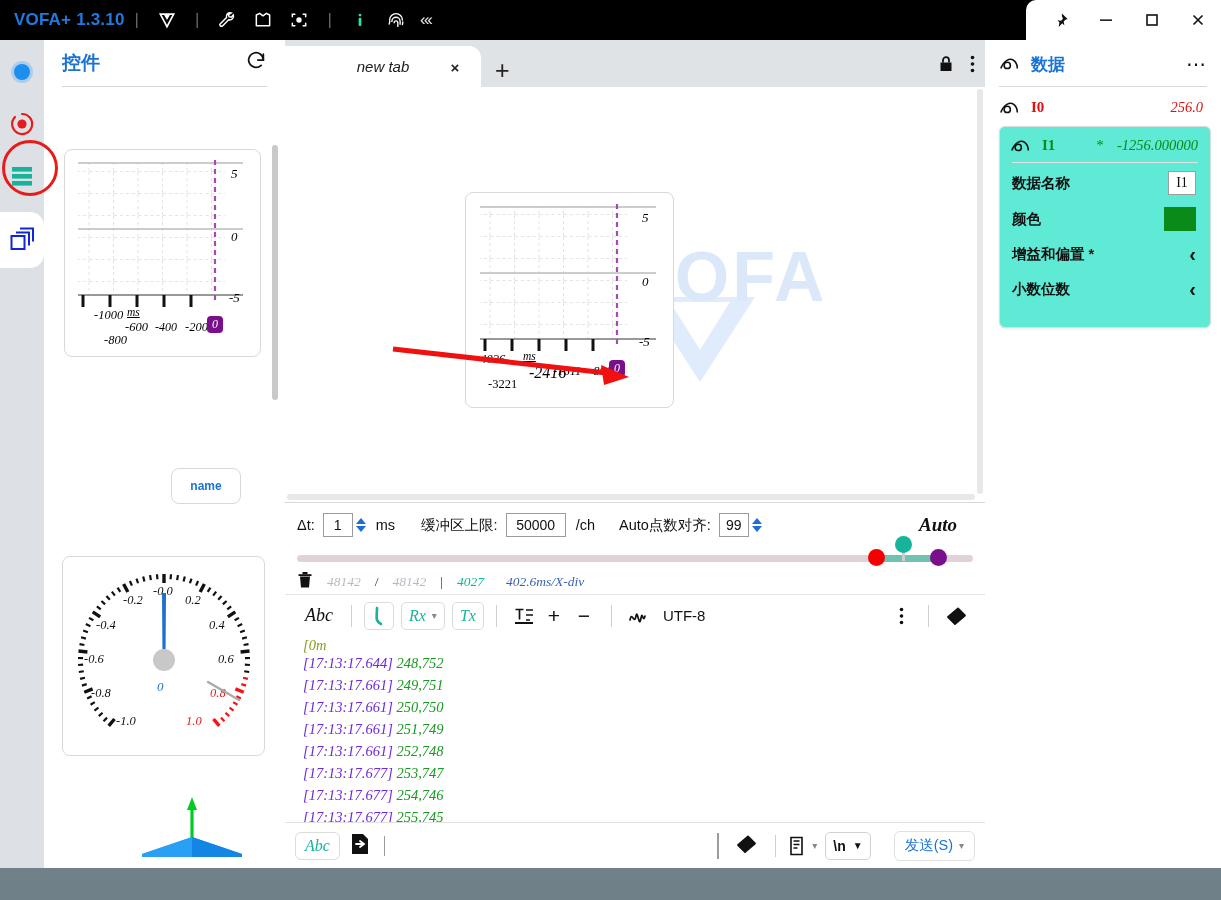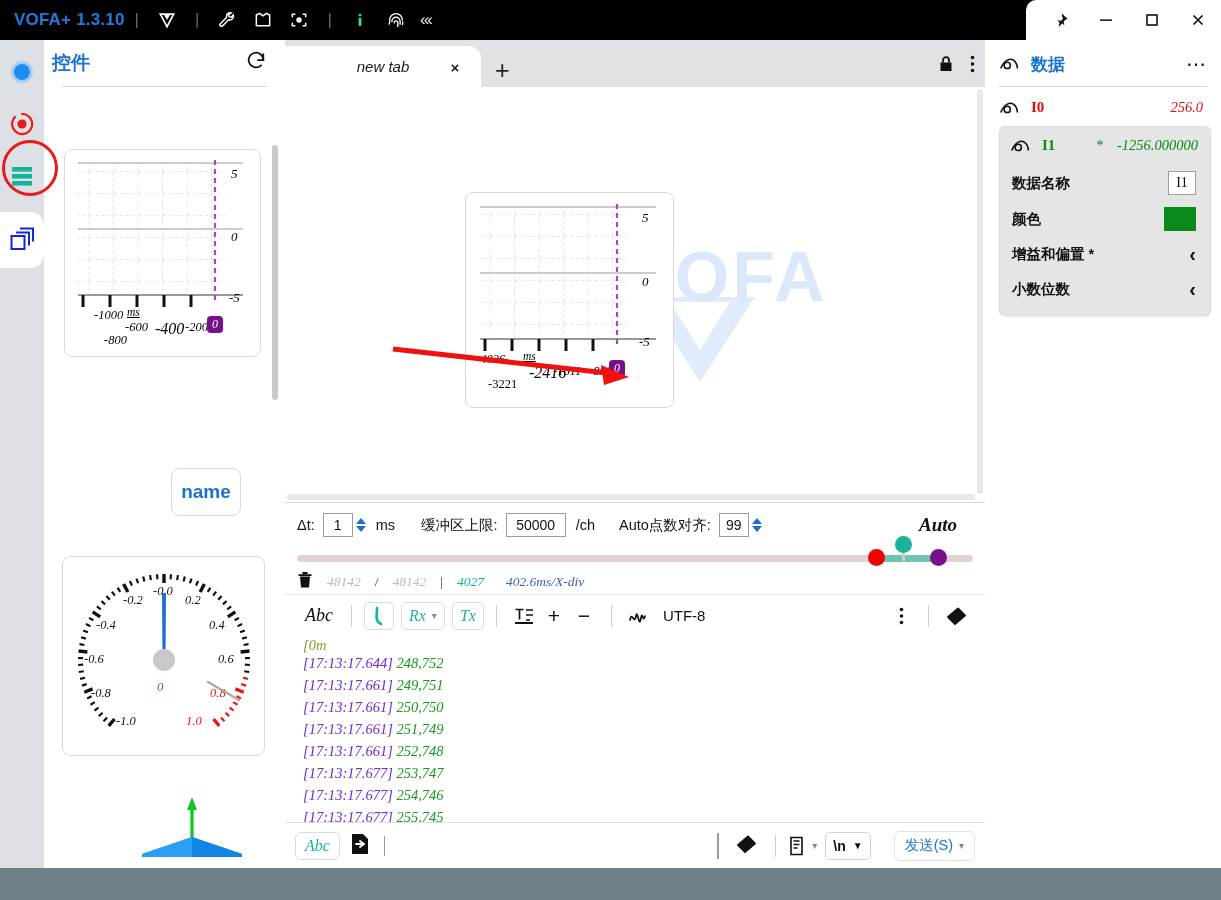--- a/index.html
+++ b/index.html
@@ -66,42 +66,42 @@
     pointer-events:none; z-index: 12;
   }
 
   
   .widgetpanel {
     position:absolute; left: 44px; top: 40px; width: 241px; height: 828px;
     background: #ffffff;
   }
   .wp-head {
     display:flex; align-items:center; justify-content:space-between;
-    padding: 10px 18px 4px 8px;
+    padding: 10px 18px 4px 18px;
     gap: 45px;
   }
   .wp-title { color:#1a73d4; font-size: 19px; font-weight: bold; }
   .wp-refresh { color:#222; cursor:pointer; }
   .wp-rule { height:1px; background:#d7d7d7; margin: 6px 18px 0 18px; }
   .wp-scrollarea { position:relative; height: 770px; overflow:hidden; }
   .wp-scrollbar {
     position:absolute; right: 7px; top: 58px; width: 6px; height: 255px;
     background:#c9c9c9; border-radius:3px;
   }
 
   .card {
     border: 1px solid #d9d9d9; border-radius: 8px; background:#fff;
   }
   .plotcard {
     position:absolute; left: 20px; top: 62px; width: 197px; height: 208px;
   }
   .namecard {
-    position:absolute; left: 127px; top: 381px; width: 70px; height: 48px;
+    position:absolute; left: 127px; top: 381px; width: 70px; height: 36px;
     display:flex; align-items:center; justify-content:center;
-    font-weight:bold; color:#1a73d4; font-size:19px;
+    font-weight:bold; color:#1a73d4; font-size:12px;
   }
   .gaugecard {
     position:absolute; left: 18px; top: 469px; width: 203px; height: 200px;
   }
   .cubebox { position:absolute; left: 58px; top: 705px; width: 180px; height: 160px; }
 
   
   .miniplot { position:relative; width:100%; height:100%; }
 
   
@@ -285,21 +285,21 @@
   .io-row {
     display:flex; align-items:center; padding: 12px 18px 6px 14px; gap: 10px;
   }
   .io-name { font-weight:bold; font-size: 15px; font-family:"Liberation Serif", serif;}
   .io-val {
     margin-left:auto; font-family:"Liberation Serif", serif; font-style:italic;
     font-size: 14.5px;
   }
   .i1card {
     margin: 4px 10px 0 14px; border:1px solid #dcdcdc; border-radius:6px;
-    background:#e5e5e5; padding-bottom: 10px;
+    background:#5eead4; padding-bottom: 22px;
     box-shadow: 0 1px 3px rgba(0,0,0,.08);
   }
   .i1card .io-row { padding: 10px 12px 6px 10px; }
   .i1-rule { height:1px; background:#e2e2e2; margin: 2px 12px 0 12px; }
   .prop-row {
     display:flex; align-items:center; padding: 8px 14px 4px 12px; gap: 10px;
     font-weight:bold; font-size: 14.5px; color:#111;
   }
   .prop-row .pv { margin-left:auto; }
   .namefield {
@@ -452,21 +452,21 @@
               <line x1="99" y1="145" x2="99" y2="157"></line>
               <line x1="126" y1="145" x2="126" y2="157"></line>
             </g>
           </svg>
           <div style="position:absolute;left:166px;top:16px;font-family:'Liberation Serif',serif;font-style:italic;font-size:13px">5</div>
           <div style="position:absolute;left:166px;top:79px;font-family:'Liberation Serif',serif;font-style:italic;font-size:13px">0</div>
           <div style="position:absolute;left:164px;top:140px;font-family:'Liberation Serif',serif;font-style:italic;font-size:13px">-5</div>
           <div style="position:absolute;left:29px;top:158px;font-family:'Liberation Serif',serif;font-style:italic;font-size:12.5px">-1000</div>
           <div style="position:absolute;left:39px;top:183px;font-family:'Liberation Serif',serif;font-style:italic;font-size:12.5px">-800</div>
           <div style="position:absolute;left:60px;top:170px;font-family:'Liberation Serif',serif;font-style:italic;font-size:12.5px">-600</div>
-          <div style="position:absolute;left:90px;top:170px;font-family:'Liberation Serif',serif;font-style:italic;font-size:16px">-400</div>
+          <div style="position:absolute;left:90px;top:170px;font-family:'Liberation Serif',serif;font-style:italic;font-size:12px">-400</div>
           <div style="position:absolute;left:120px;top:170px;font-family:'Liberation Serif',serif;font-style:italic;font-size:12.5px">-200</div>
           <div style="position:absolute;left:62px;top:156px;font-family:'Liberation Serif',serif;font-style:italic;font-size:11.5px;text-decoration:underline">ms</div>
           <div style="position:absolute;left:142px;top:166px;background:#7a0f8c;color:#fff;border-radius:4px;padding:1px 5px;font-family:'Liberation Serif',serif;font-style:italic;font-size:12px">0</div>
         </div>
       </div>
 
       <div class="card namecard">
         <span>name</span>
       </div>
 

